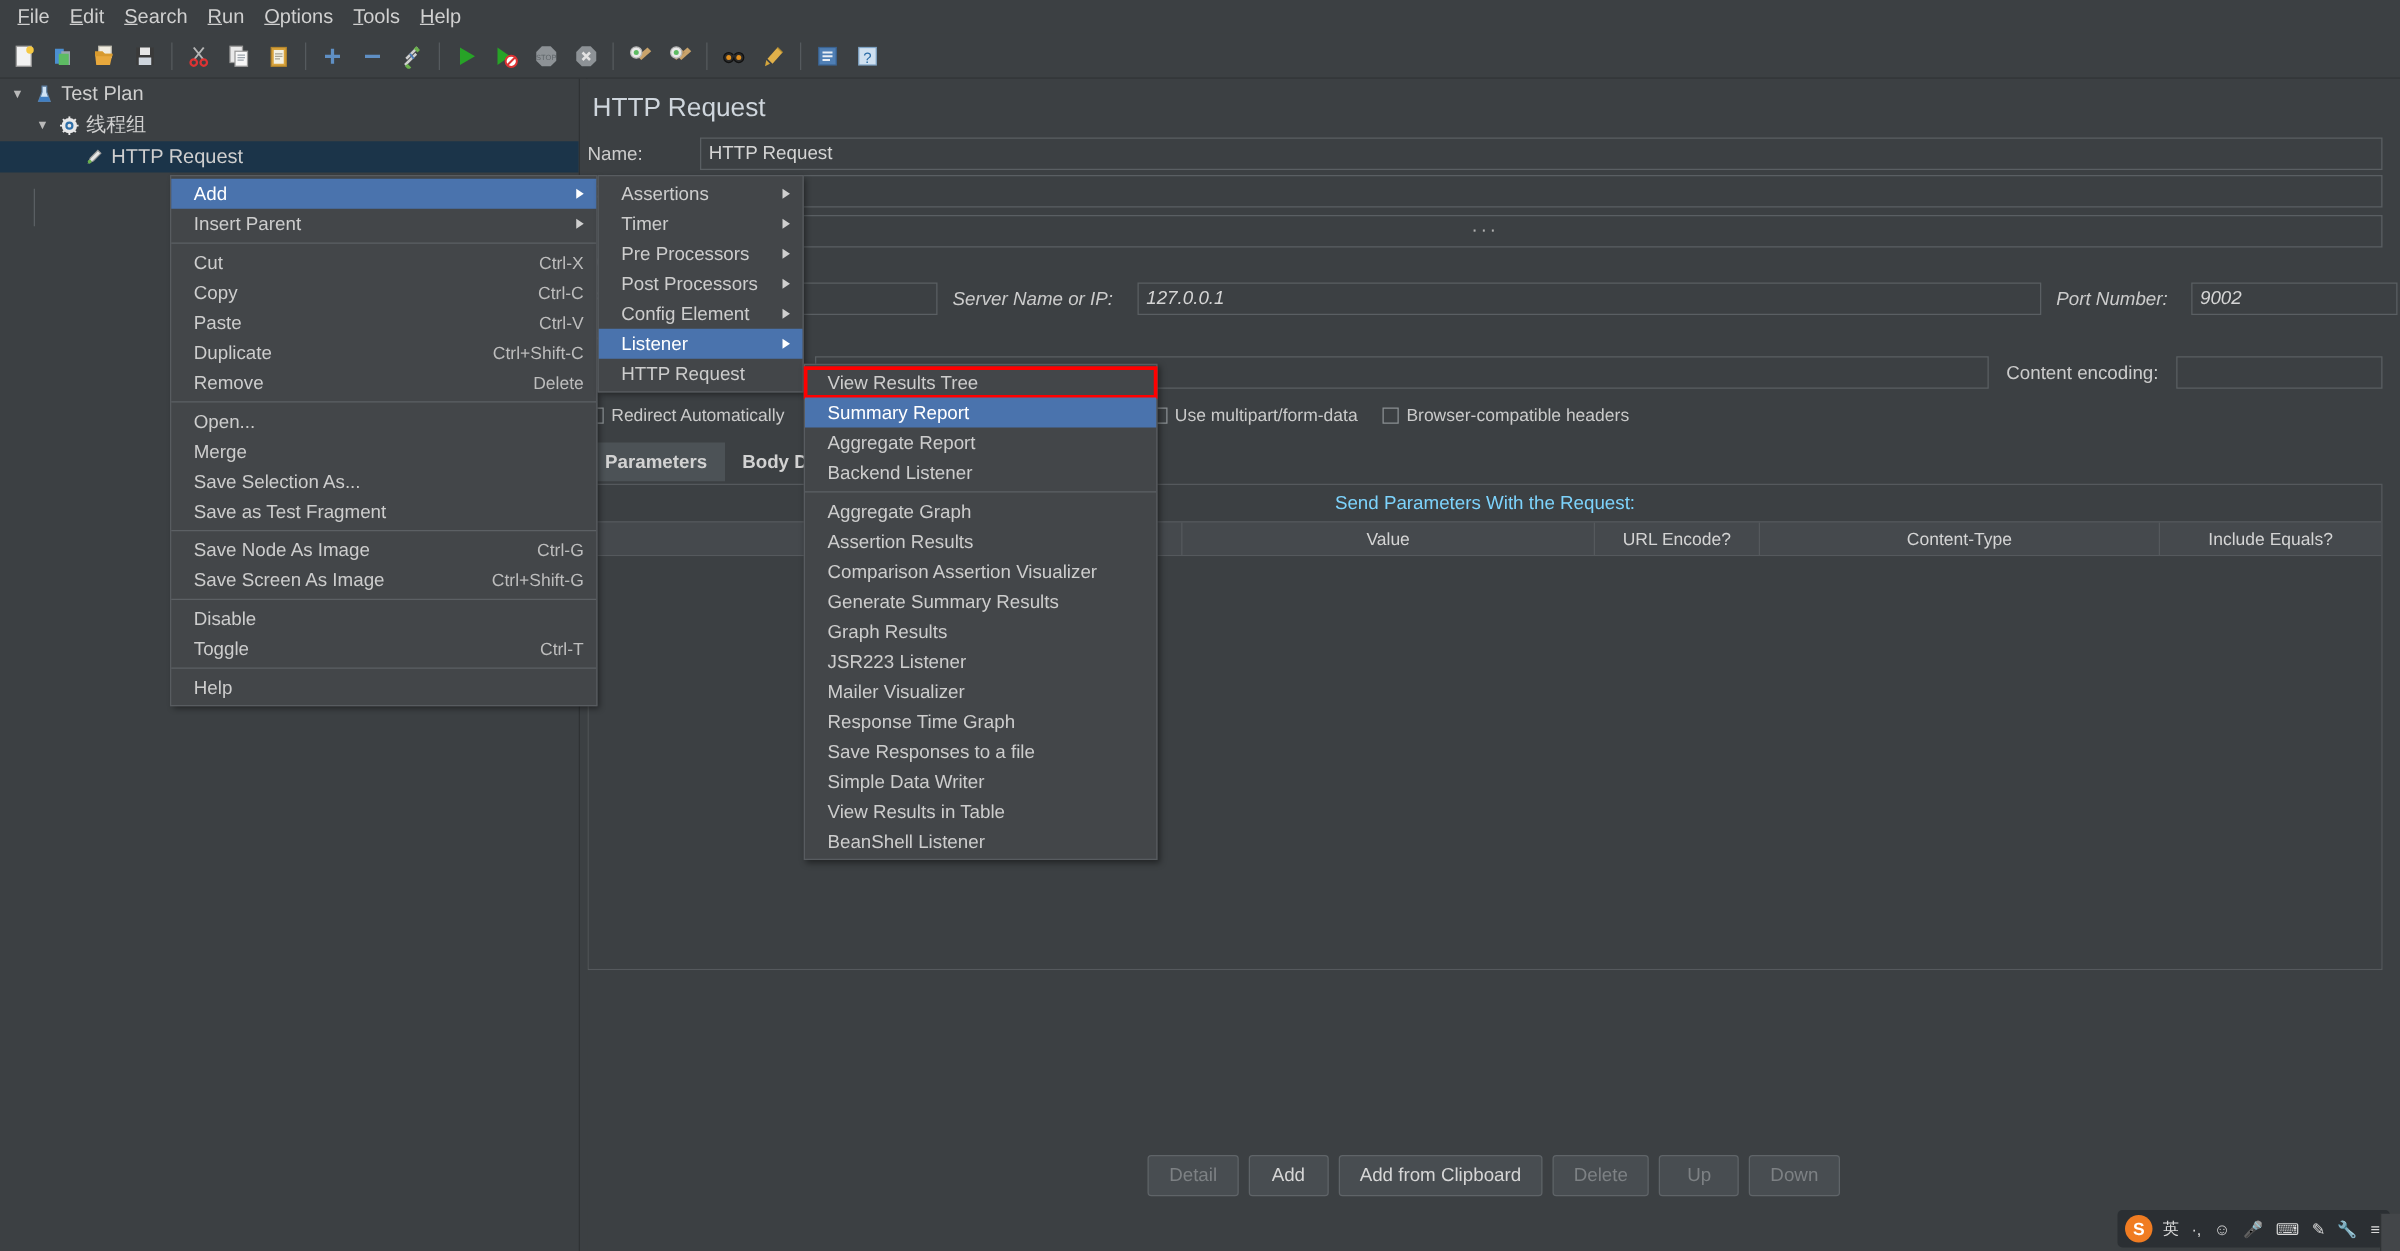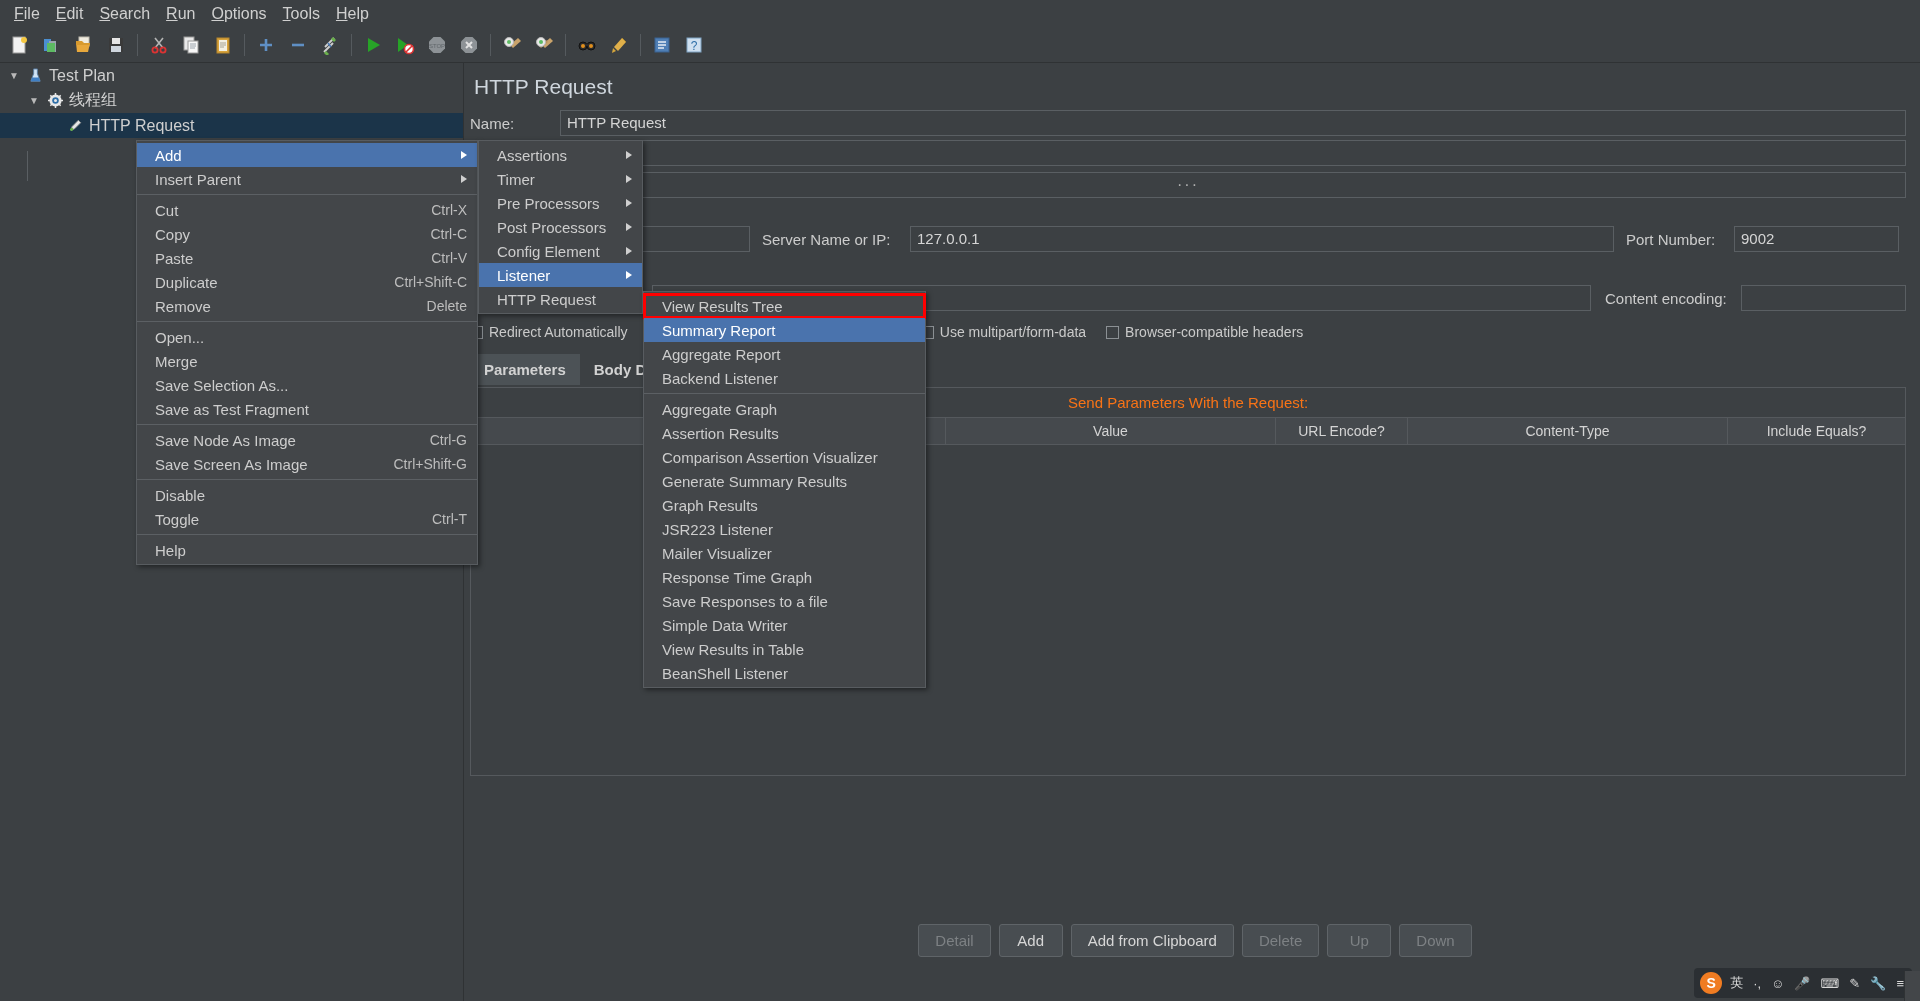--- a/index.html
+++ b/index.html
@@ -172,21 +172,21 @@
     cursor: default;
     font-weight: bold;
   }
   .tab.active { background: #4c5256; }
 
   .param-box {
     border: 1px solid #55595d;
     margin-top: 2px;
   }
   .param-head {
-    text-align: center; font-size: 15px; color: #f97316;
+    text-align: center; font-size: 15px; color: #7dd3fc;
     padding: 6px 0;
   }
   .param-cols {
     display: flex;
     border-top: 1px solid #55595d;
     border-bottom: 1px solid #55595d;
     background: #45494d;
   }
   .pcol {
     text-align: center; font-size: 14px; color: #d4d4d4;
@@ -483,21 +483,21 @@
 
     <div class="field-row comments-row">
       <div class="field-label">Comments:</div>
       <div class="txtfield grow" style="margin-right:14px;"></div>
     </div>
 
     <div class="dots-bar" style="margin-right:14px;">···</div>
 
     <div class="section-label" style="margin-bottom:4px;">Web Server</div>
 
-    <div class="field-row" style="margin-right:21px;">
+    <div class="field-row" style="margin-right:2px;font-style:italic;">
       <div style="font-size:15px;color:#cccccc;flex:0 0 130px;">Protocol [http]:</div>
       <div class="txtfield" style="flex:0 0 150px;"></div>
       <div style="font-size:15px;color:#cccccc;flex:0 0 160px;padding-left:12px;">Server Name or IP:</div>
       <div class="txtfield grow">127.0.0.1</div>
       <div style="font-size:15px;color:#cccccc;flex:0 0 120px;padding-left:12px;">Port Number:</div>
       <div class="txtfield" style="flex:0 0 165px;">9002</div>
     </div>
 
     <div class="section-label" style="margin:10px 0 4px 0;">HTTP Request</div>
 

